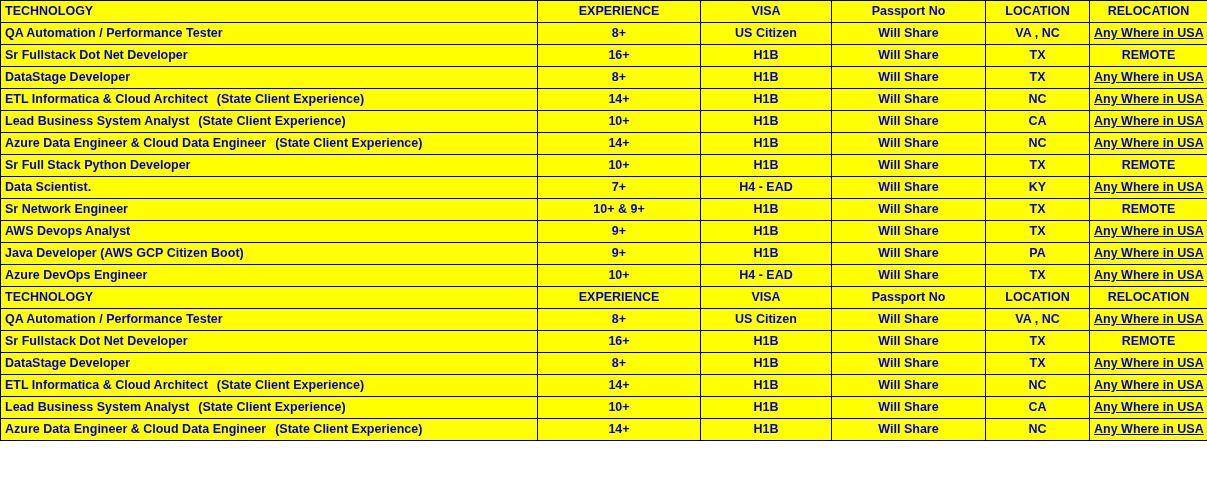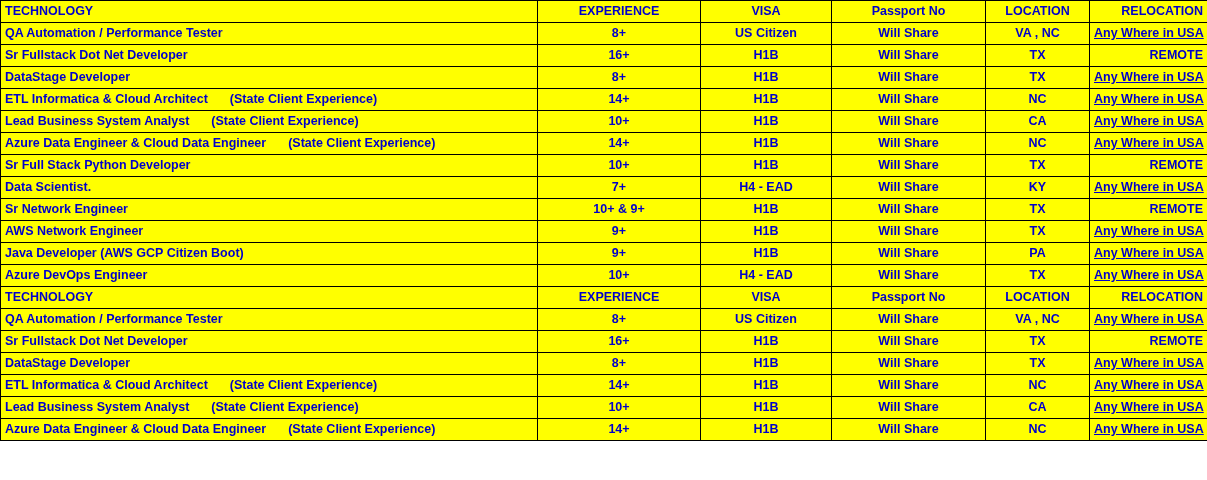--- a/index.html
+++ b/index.html
@@ -58,25 +58,25 @@
     text-align: left;
   }
   td.ctr {
     text-align: center;
   }
   td.link {
     text-align: left;
     text-decoration: underline;
   }
   td.plain-rel {
-    text-align: right;
+    text-align: center;
   }
   .tech-note {
     display: inline;
-    padding-left: 22px;
+    padding-left: 9px;
   }
 </style>
 </head>
 <body>
 
 <div class="sheet">
   <table class="grid">
     <colgroup>
       <col class="c-tech">
       <col class="c-exp">
@@ -160,21 +160,21 @@
         </tr>
         <tr class="data-row">
           <td class="tech"><span>Sr Network Engineer</span></td>
           <td class="ctr">10+ &amp; 9+</td>
           <td class="ctr">H1B</td>
           <td class="ctr">Will Share</td>
           <td class="ctr">TX</td>
           <td class="plain-rel">REMOTE</td>
         </tr>
         <tr class="data-row">
-          <td class="tech"><span>AWS Network Engineer</span></td>
+          <td class="tech"><span>AWS Devops Analyst</span></td>
           <td class="ctr">9+</td>
           <td class="ctr">H1B</td>
           <td class="ctr">Will Share</td>
           <td class="ctr">TX</td>
           <td class="link">Any Where in USA</td>
         </tr>
         <tr class="data-row">
           <td class="tech"><span>Java Developer (AWS GCP Citizen Boot)</span></td>
           <td class="ctr">9+</td>
           <td class="ctr">H1B</td>

